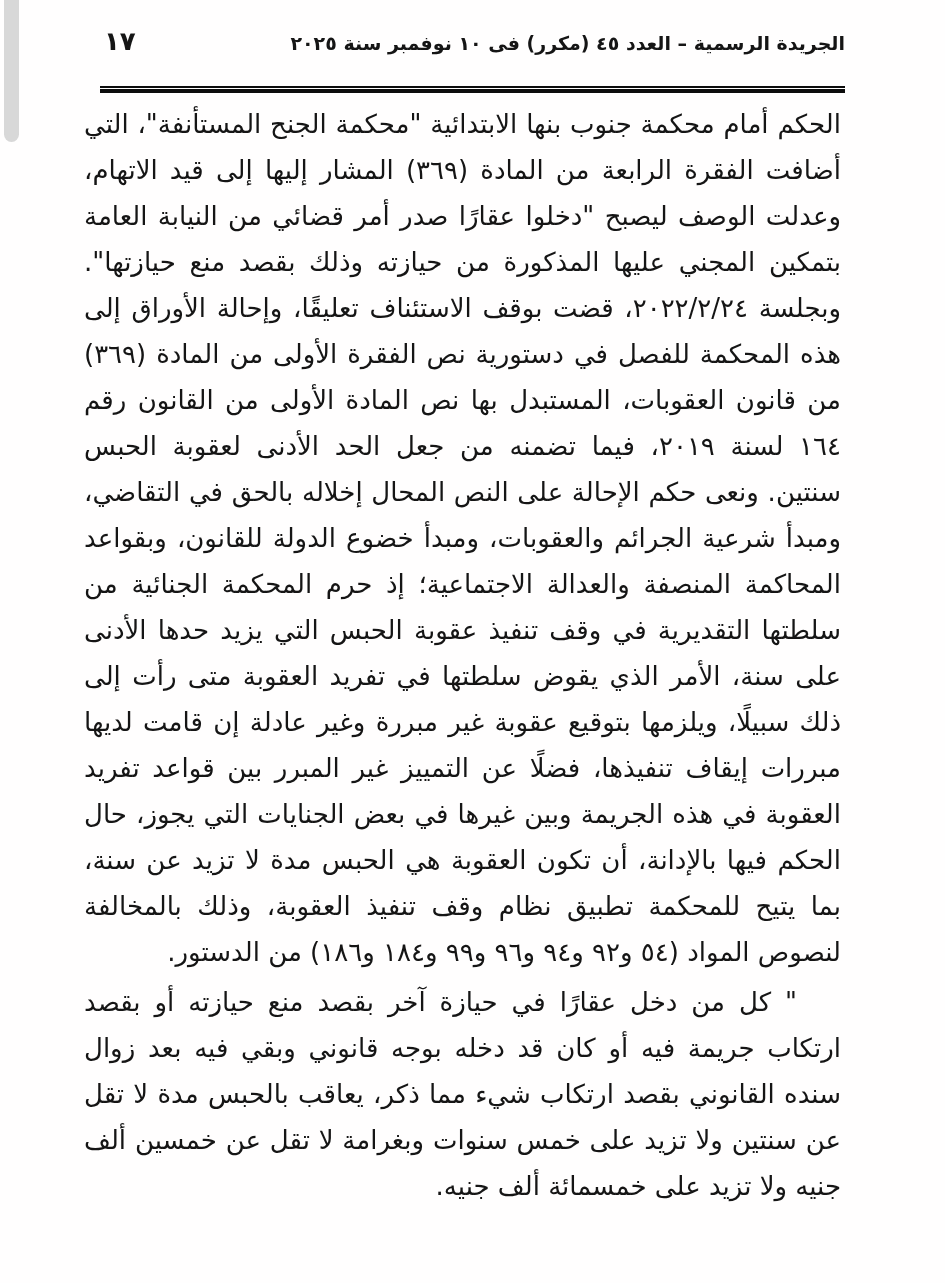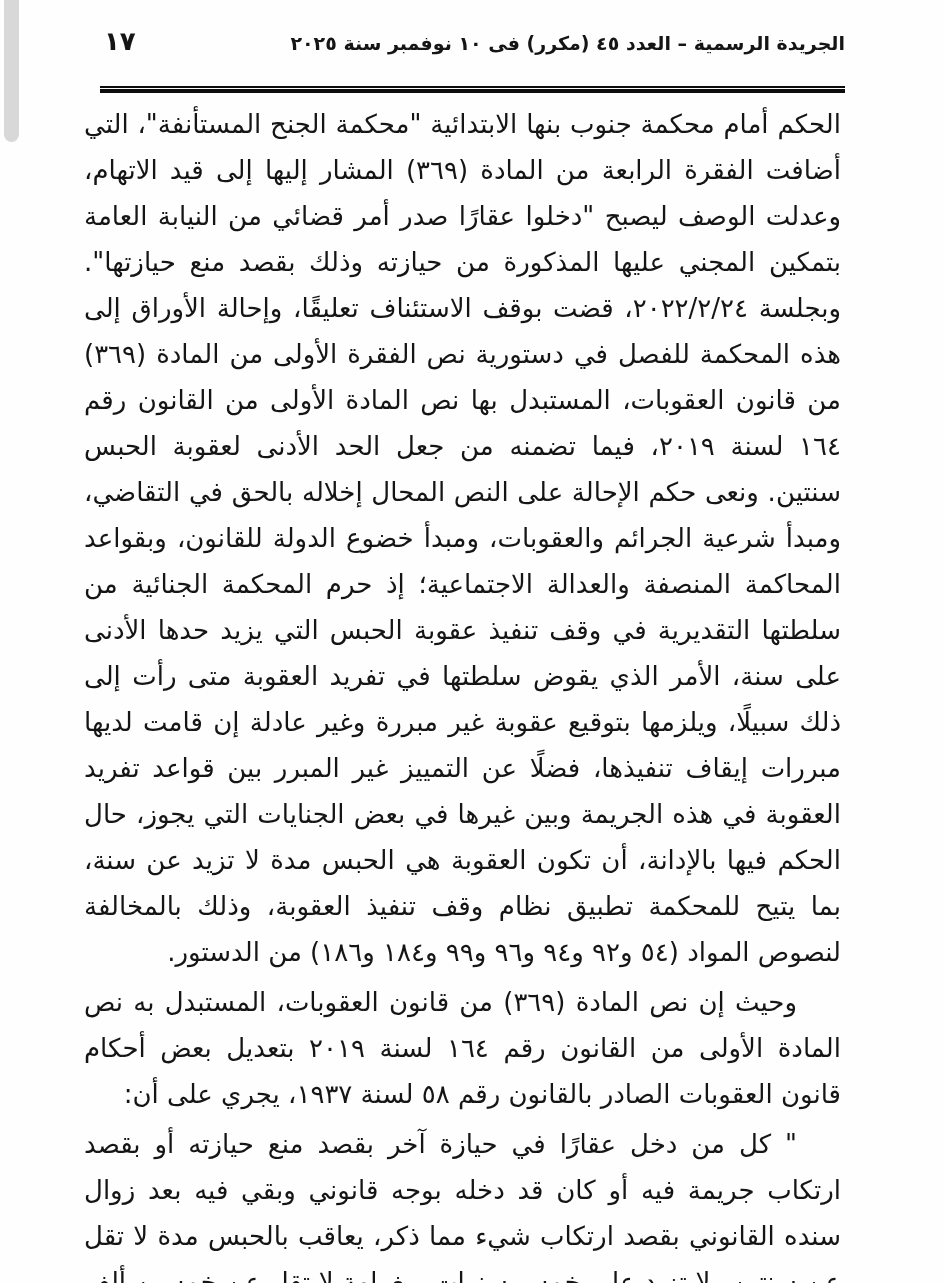--- a/index.html
+++ b/index.html
@@ -76,18 +76,17 @@
 
   <div class="header">
     <div class="gazette-title">الجريدة الرسمية – العدد ٤٥ (مكرر) فى ١٠ نوفمبر سنة ٢٠٢٥</div>
     <div class="page-number">١٧</div>
   </div>
 
   <div class="header-rule"></div>
 
   <div class="body-text">
     <p class="para">الحكم أمام محكمة جنوب بنها الابتدائية "محكمة الجنح المستأنفة"، التي أضافت الفقرة الرابعة من المادة (٣٦٩) المشار إليها إلى قيد الاتهام، وعدلت الوصف ليصبح "دخلوا عقارًا صدر أمر قضائي من النيابة العامة بتمكين المجني عليها المذكورة من حيازته وذلك بقصد منع حيازتها". وبجلسة ٢٠٢٢/٢/٢٤، قضت بوقف الاستئناف تعليقًا، وإحالة الأوراق إلى هذه المحكمة للفصل في دستورية نص الفقرة الأولى من المادة (٣٦٩) من قانون العقوبات، المستبدل بها نص المادة الأولى من القانون رقم ١٦٤ لسنة ٢٠١٩، فيما تضمنه من جعل الحد الأدنى لعقوبة الحبس سنتين. ونعى حكم الإحالة على النص المحال إخلاله بالحق في التقاضي، ومبدأ شرعية الجرائم والعقوبات، ومبدأ خضوع الدولة للقانون، وبقواعد المحاكمة المنصفة والعدالة الاجتماعية؛ إذ حرم المحكمة الجنائية من سلطتها التقديرية في وقف تنفيذ عقوبة الحبس التي يزيد حدها الأدنى على سنة، الأمر الذي يقوض سلطتها في تفريد العقوبة متى رأت إلى ذلك سبيلًا، ويلزمها بتوقيع عقوبة غير مبررة وغير عادلة إن قامت لديها مبررات إيقاف تنفيذها، فضلًا عن التمييز غير المبرر بين قواعد تفريد العقوبة في هذه الجريمة وبين غيرها في بعض الجنايات التي يجوز، حال الحكم فيها بالإدانة، أن تكون العقوبة هي الحبس مدة لا تزيد عن سنة، بما يتيح للمحكمة تطبيق نظام وقف تنفيذ العقوبة، وذلك بالمخالفة لنصوص المواد (٥٤ و٩٢ و٩٤ و٩٦ و٩٩ و١٨٤ و١٨٦) من الدستور.</p>
-    <p class="para indent">وحيث إن نص المادة (٣٦٩) من قانون العقوبات، المستبدل به نص المادة الأولى من القانون رقم ١٦٤ لسنة ٢٠١٩ بتعديل بعض أحكام قانون العقوبات الصادر بالقانون رقم ٥٨ لسنة ١٩٣٧، يجري على أن:</p>
     <p class="para indent">" كل من دخل عقارًا في حيازة آخر بقصد منع حيازته أو بقصد ارتكاب جريمة فيه أو كان قد دخله بوجه قانوني وبقي فيه بعد زوال سنده القانوني بقصد ارتكاب شيء مما ذكر، يعاقب بالحبس مدة لا تقل عن سنتين ولا تزيد على خمس سنوات وبغرامة لا تقل عن خمسين ألف جنيه ولا تزيد على خمسمائة ألف جنيه.</p>
 
   </div>
 
 </div>
 
 </body></html>

